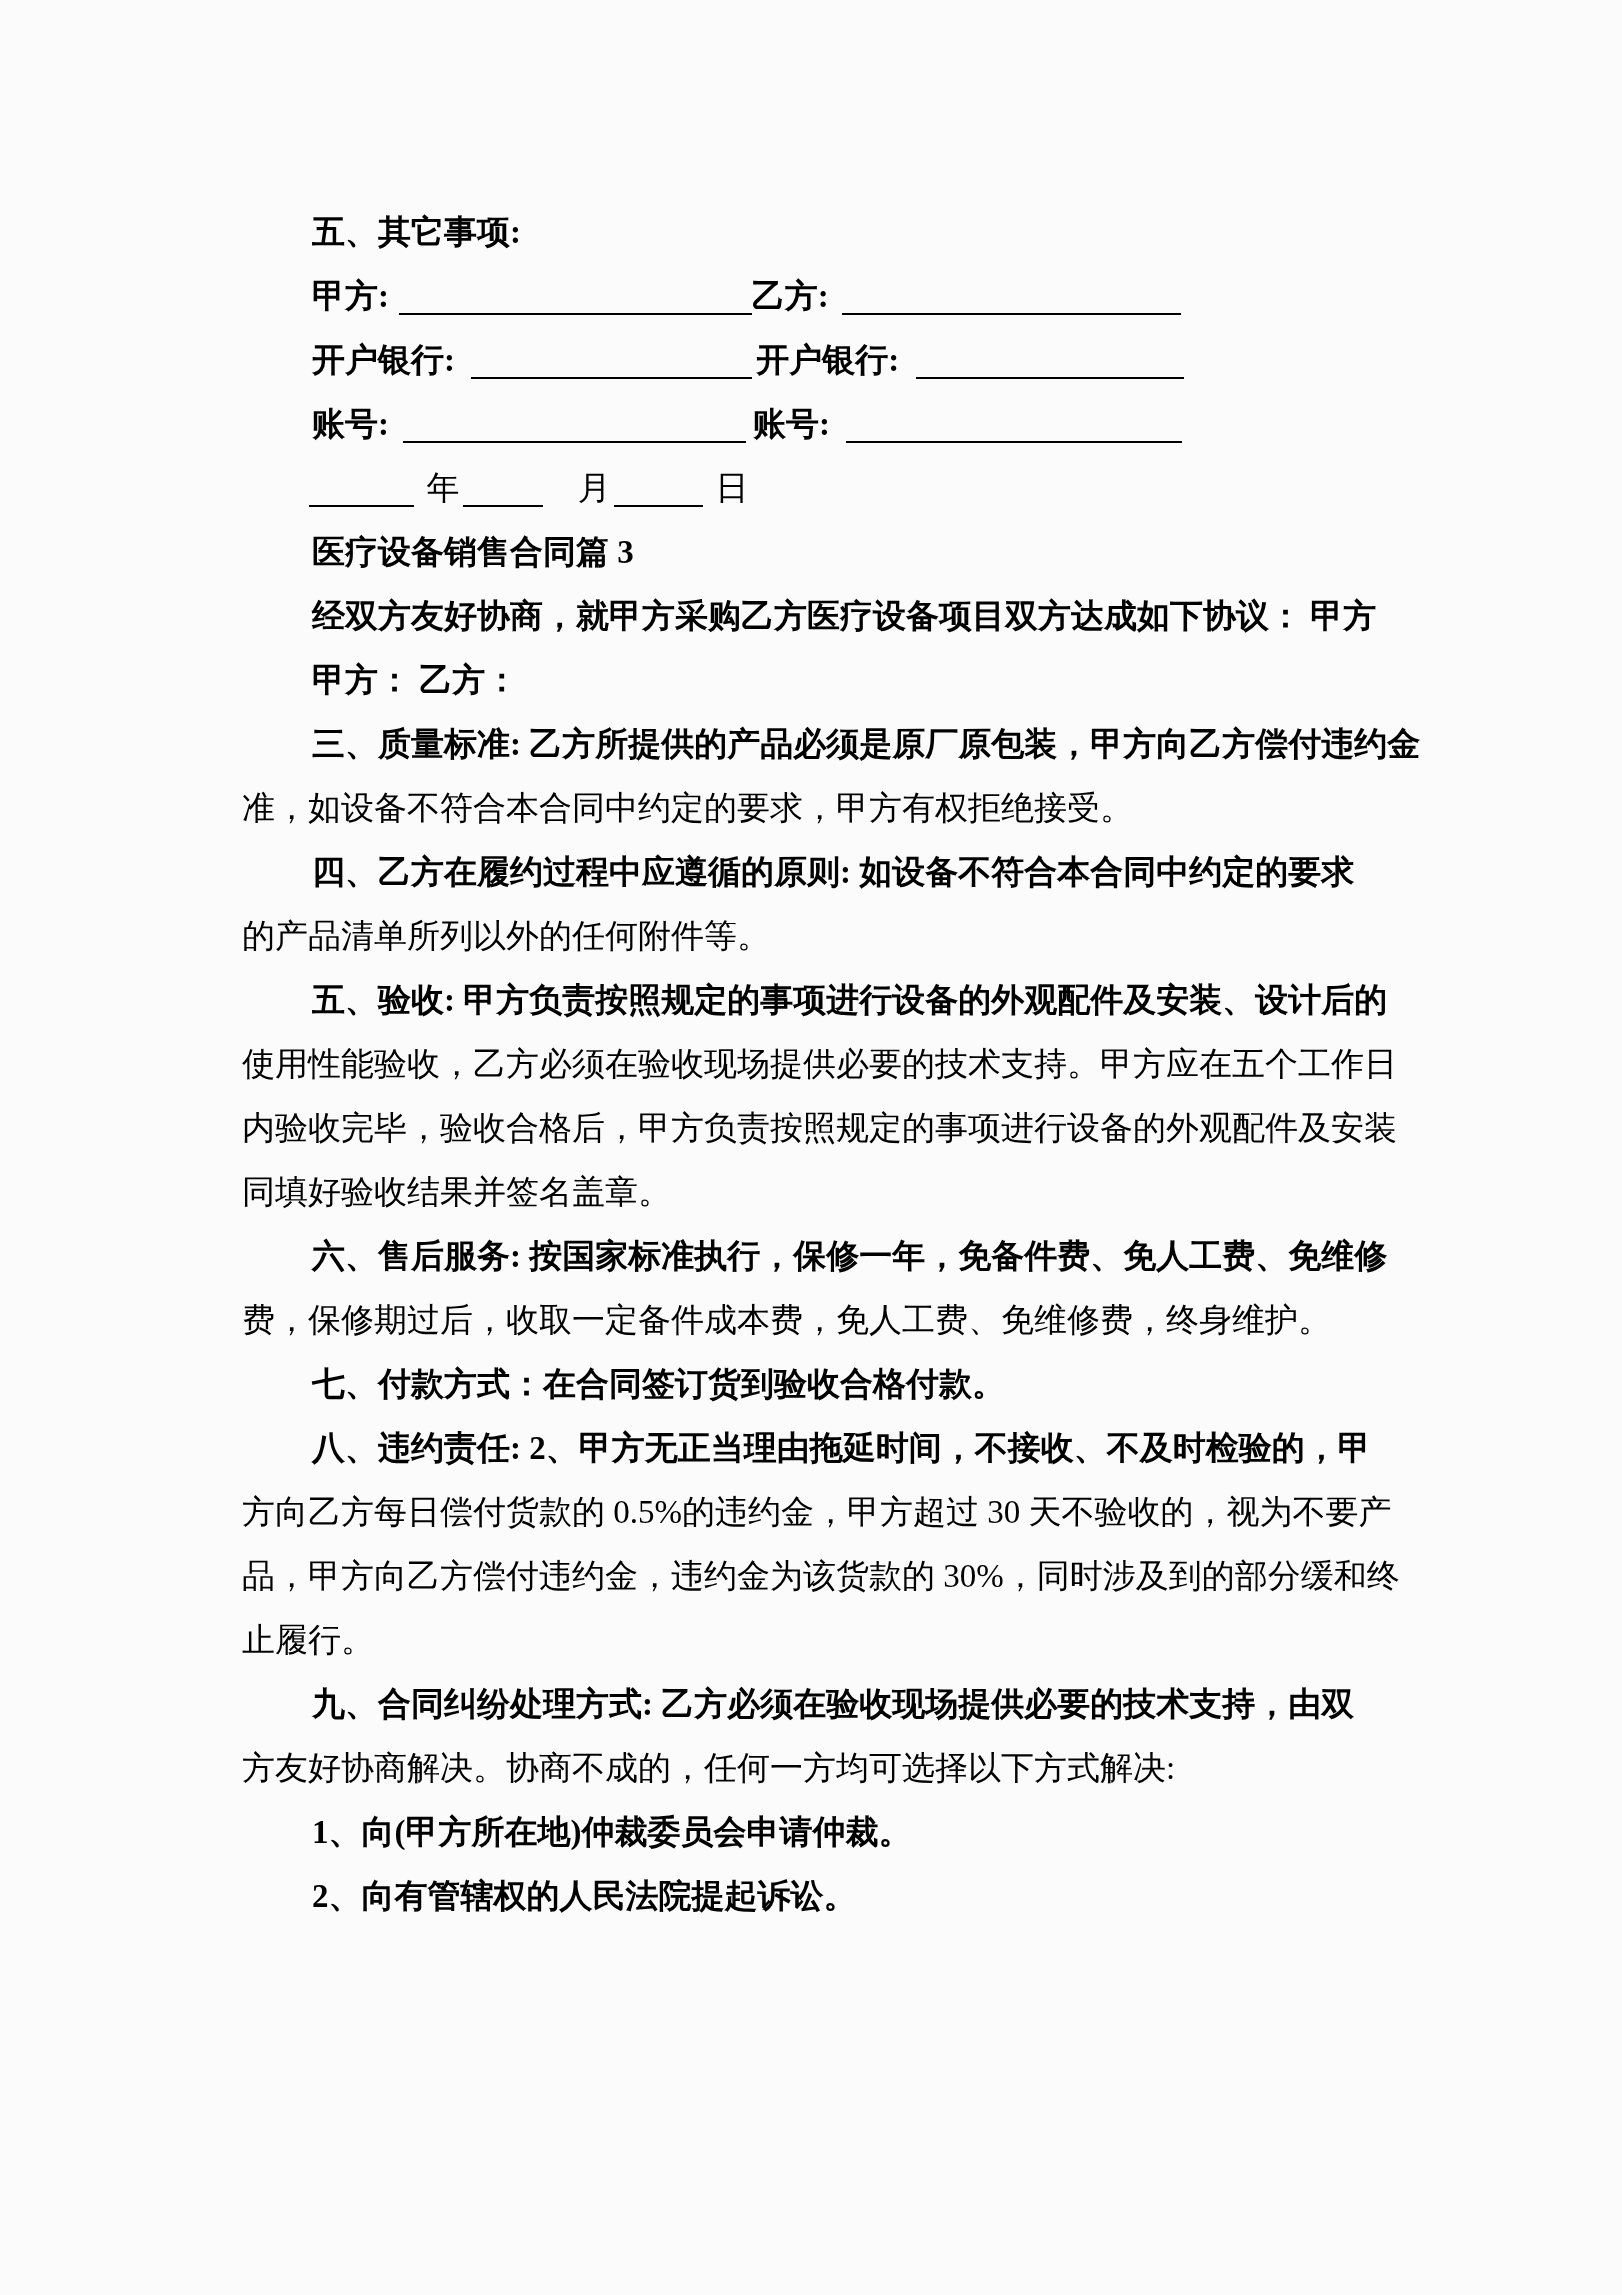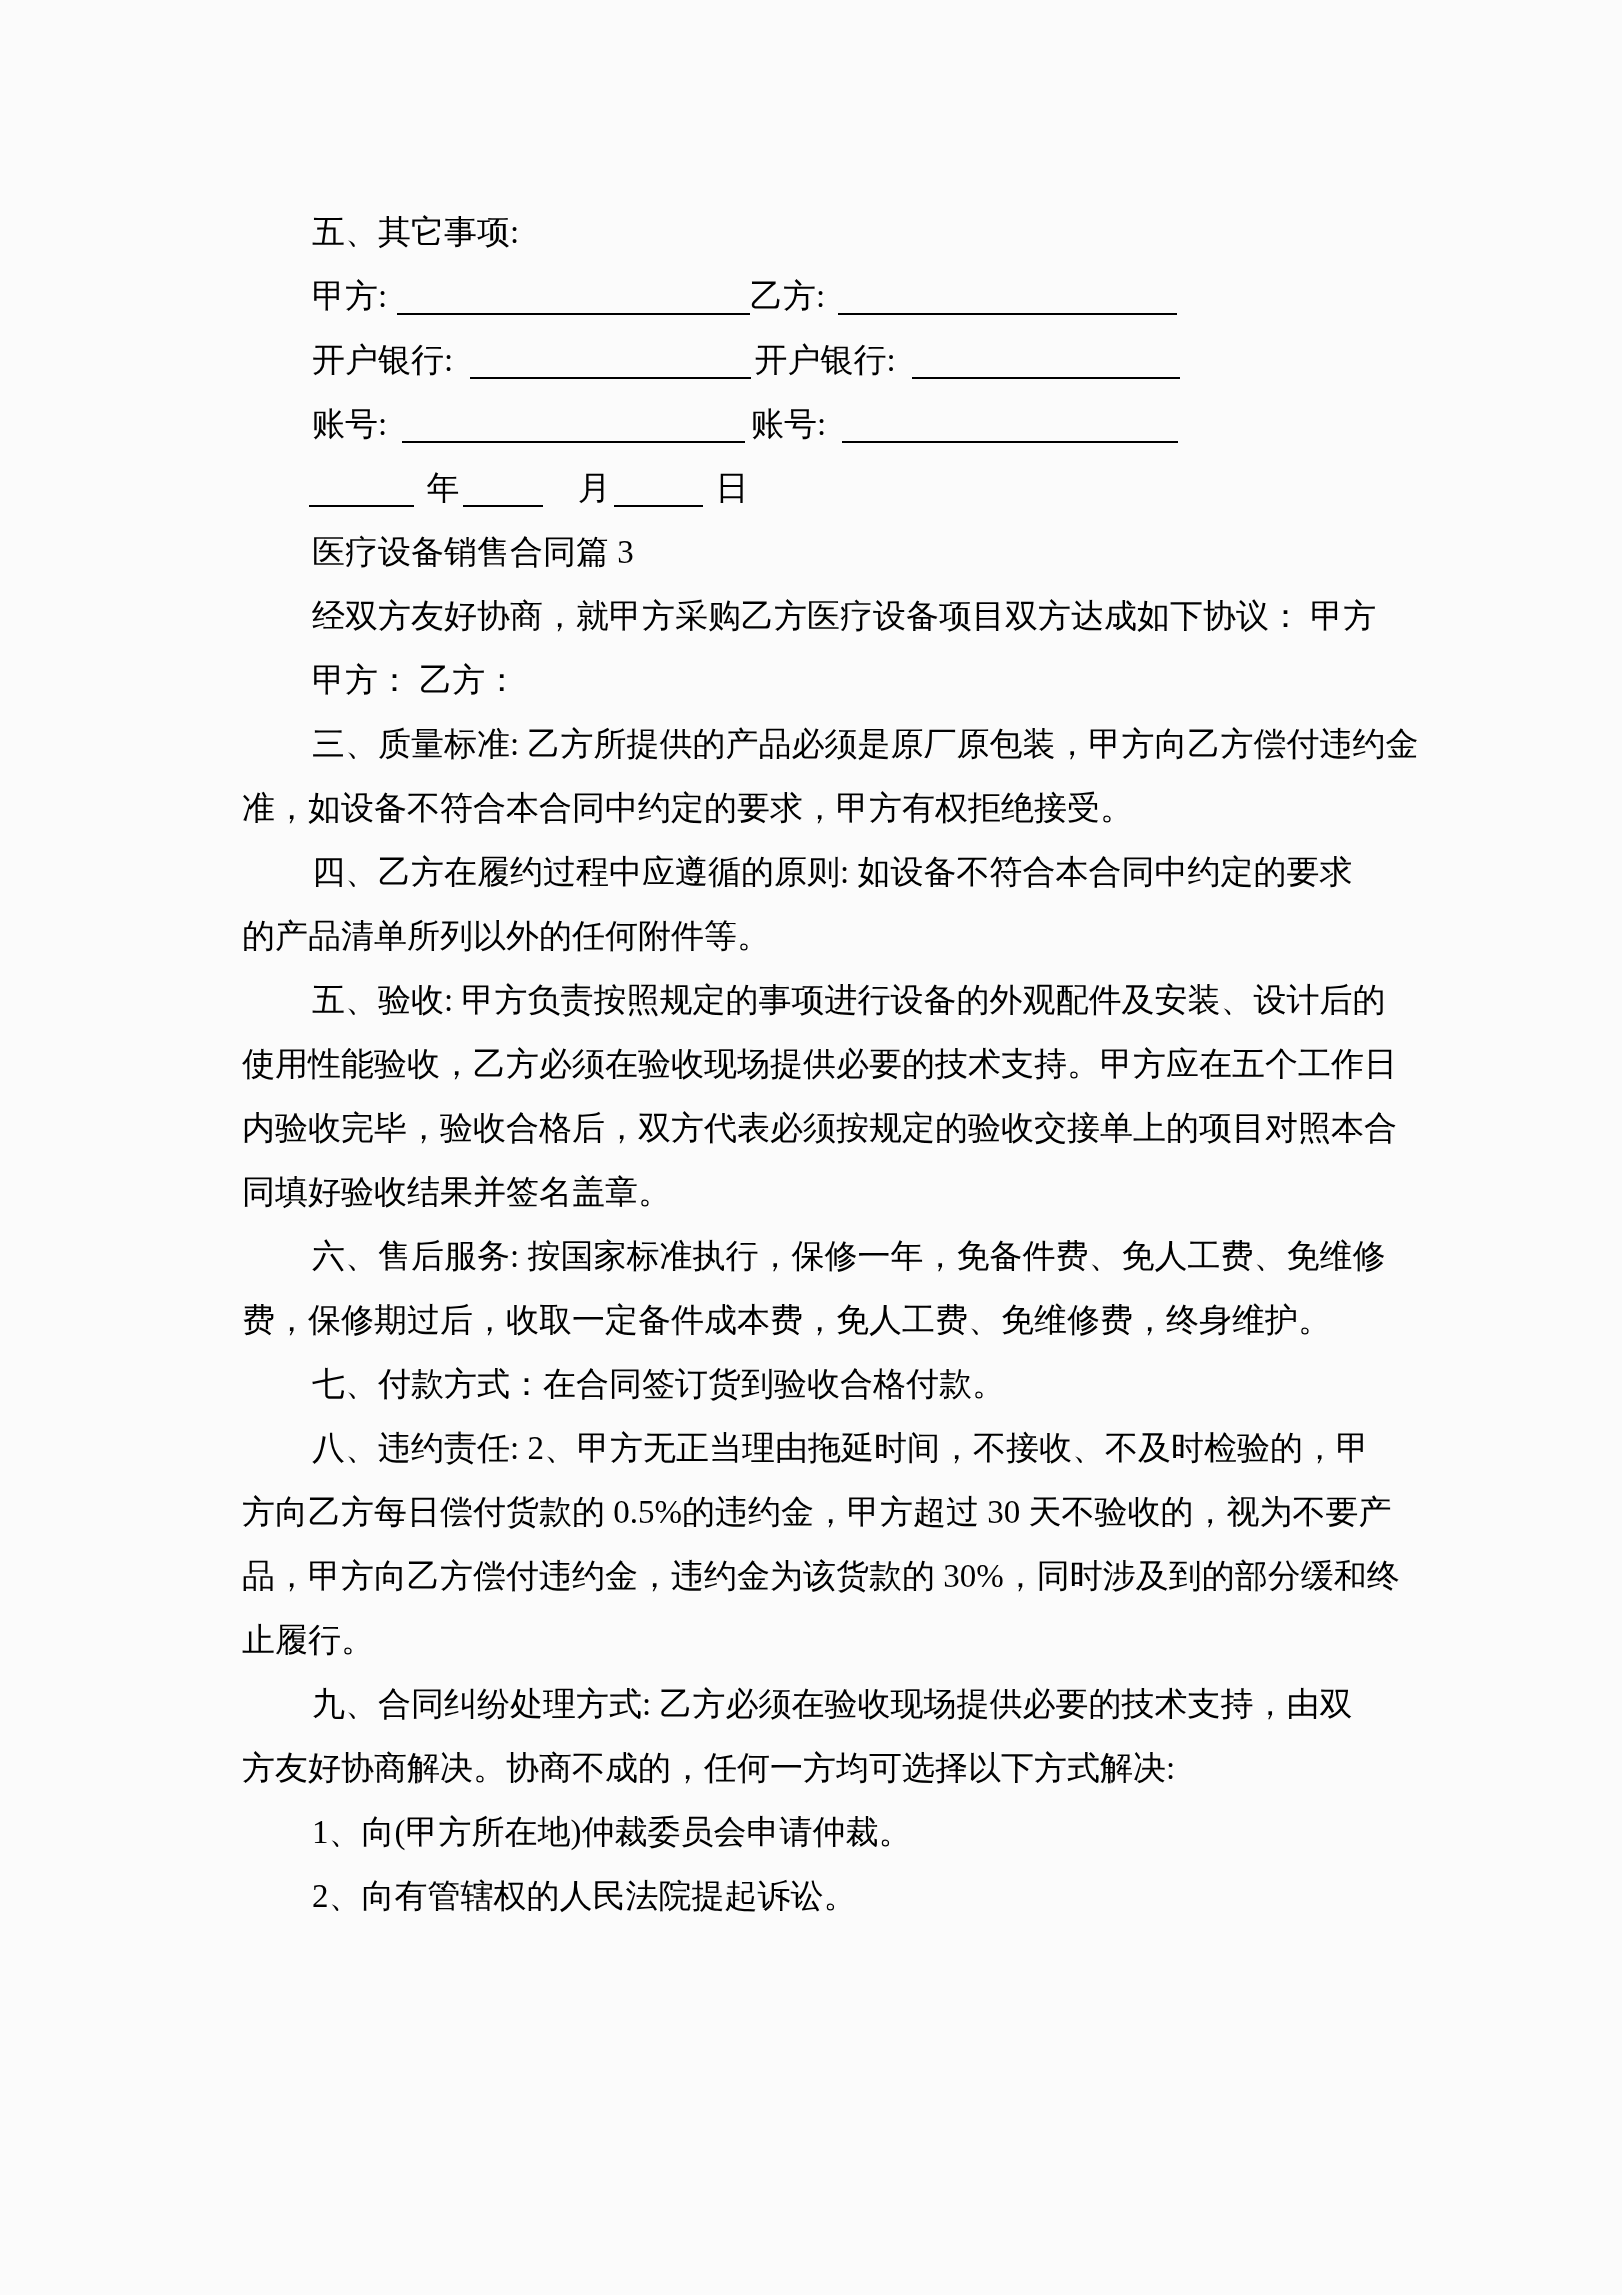--- a/index.html
+++ b/index.html
@@ -22,20 +22,21 @@
     width: 1152px;
     font-size: 33px;
     line-height: 64px;
   }
   .line {
     height: 64px;
     white-space: nowrap;
   }
   .indent {
     padding-left: 70px;
+    font-weight: bold;
   }
   .blank {
     display: inline-block;
     height: 30px;
     border-bottom: 2.6px solid #000000;
     vertical-align: -7.9px;
   }
 </style>
 </head>
 <body>
@@ -48,21 +49,21 @@
     <div class="line" style="padding-left: 67px;"><span class="blank" style="width: 105px;"></span><span style="margin-left: 12.4px;">年</span><span class="blank" style="margin-left: 3.3px; width: 80px;"></span><span style="margin-left: 35px;">月</span><span class="blank" style="margin-left: 3.3px; width: 89px;"></span><span style="margin-left: 12.4px;">日</span></div>
     <div class="line indent">医疗设备销售合同篇 3</div>
     <div class="line indent">经双方友好协商，就甲方采购乙方医疗设备项目双方达成如下协议： 甲方</div>
     <div class="line indent">甲方： 乙方：</div>
     <div class="line indent">三、质量标准: 乙方所提供的产品必须是原厂原包装，甲方向乙方偿付违约金</div>
     <div class="line">准，如设备不符合本合同中约定的要求，甲方有权拒绝接受。</div>
     <div class="line indent">四、乙方在履约过程中应遵循的原则: 如设备不符合本合同中约定的要求</div>
     <div class="line">的产品清单所列以外的任何附件等。</div>
     <div class="line indent">五、验收: 甲方负责按照规定的事项进行设备的外观配件及安装、设计后的</div>
     <div class="line">使用性能验收，乙方必须在验收现场提供必要的技术支持。甲方应在五个工作日</div>
-    <div class="line">内验收完毕，验收合格后，双方代表必须按规定的验收交接单上的项目对照本合</div>
+    <div class="line">内验收完毕，验收合格后，甲方负责按照规定的事项进行设备的外观配件及安装</div>
     <div class="line">同填好验收结果并签名盖章。</div>
     <div class="line indent">六、售后服务: 按国家标准执行，保修一年，免备件费、免人工费、免维修</div>
     <div class="line">费，保修期过后，收取一定备件成本费，免人工费、免维修费，终身维护。</div>
     <div class="line indent">七、付款方式：在合同签订货到验收合格付款。</div>
     <div class="line indent">八、违约责任: 2、甲方无正当理由拖延时间，不接收、不及时检验的，甲</div>
     <div class="line">方向乙方每日偿付货款的 0.5%的违约金，甲方超过 30 天不验收的，视为不要产</div>
     <div class="line">品，甲方向乙方偿付违约金，违约金为该货款的 30%，同时涉及到的部分缓和终</div>
     <div class="line">止履行。</div>
     <div class="line indent">九、合同纠纷处理方式: 乙方必须在验收现场提供必要的技术支持，由双</div>
     <div class="line">方友好协商解决。协商不成的，任何一方均可选择以下方式解决:</div>

